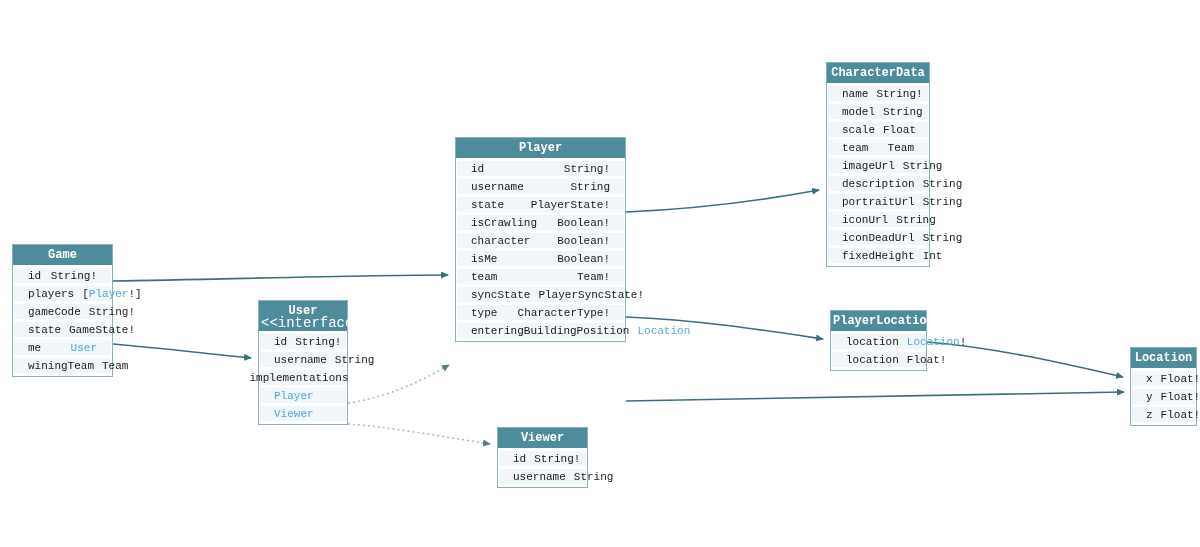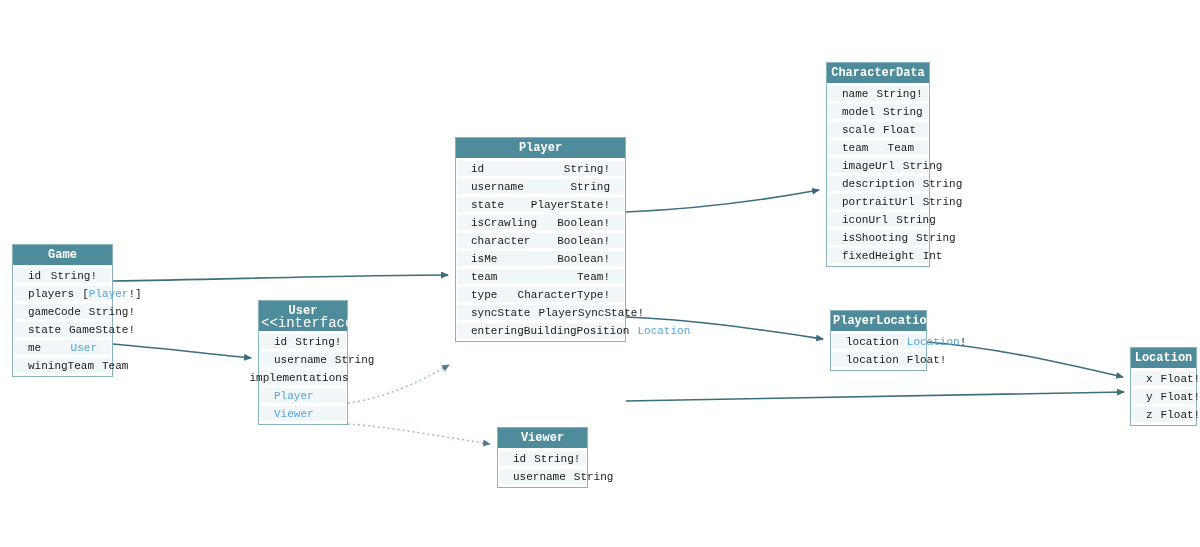--- a/index.html
+++ b/index.html
@@ -173,28 +173,28 @@
         </div>
         <div class="row">
           <span class="fname">isMe</span>
           <span class="ftype"><span class="tp-plain">Boolean!</span></span>
         </div>
         <div class="row">
           <span class="fname">team</span>
           <span class="ftype"><span class="tp-plain">Team!</span></span>
         </div>
         <div class="row">
+          <span class="fname">syncState</span>
+          <span class="ftype"><span class="tp-plain">PlayerSyncState!</span></span>
+        </div>
+        <div class="row">
           <span class="fname">type</span>
           <span class="ftype"><span class="tp-plain">CharacterType!</span></span>
         </div>
         <div class="row">
-          <span class="fname">syncState</span>
-          <span class="ftype"><span class="tp-plain">PlayerSyncState!</span></span>
-        </div>
-        <div class="row">
           <span class="fname">enteringBuildingPosition</span>
           <span class="ftype"><span class="tp-link">Location</span></span>
         </div>
       </div>
     </div>
 
   <div class="entity" style="left:497px; top:427px; width:91px;">
       <div class="entity-header">Viewer</div>
       <div class="entity-rows">
         <div class="row">
@@ -237,21 +237,21 @@
         </div>
         <div class="row">
           <span class="fname">portraitUrl</span>
           <span class="ftype"><span class="tp-plain">String</span></span>
         </div>
         <div class="row">
           <span class="fname">iconUrl</span>
           <span class="ftype"><span class="tp-plain">String</span></span>
         </div>
         <div class="row">
-          <span class="fname">isShooting</span>
+          <span class="fname">iconDeadUrl</span>
           <span class="ftype"><span class="tp-plain">String</span></span>
         </div>
         <div class="row">
           <span class="fname">fixedHeight</span>
           <span class="ftype"><span class="tp-plain">Int</span></span>
         </div>
       </div>
     </div>
 
   <div class="entity" style="left:830px; top:310px; width:97px;">

